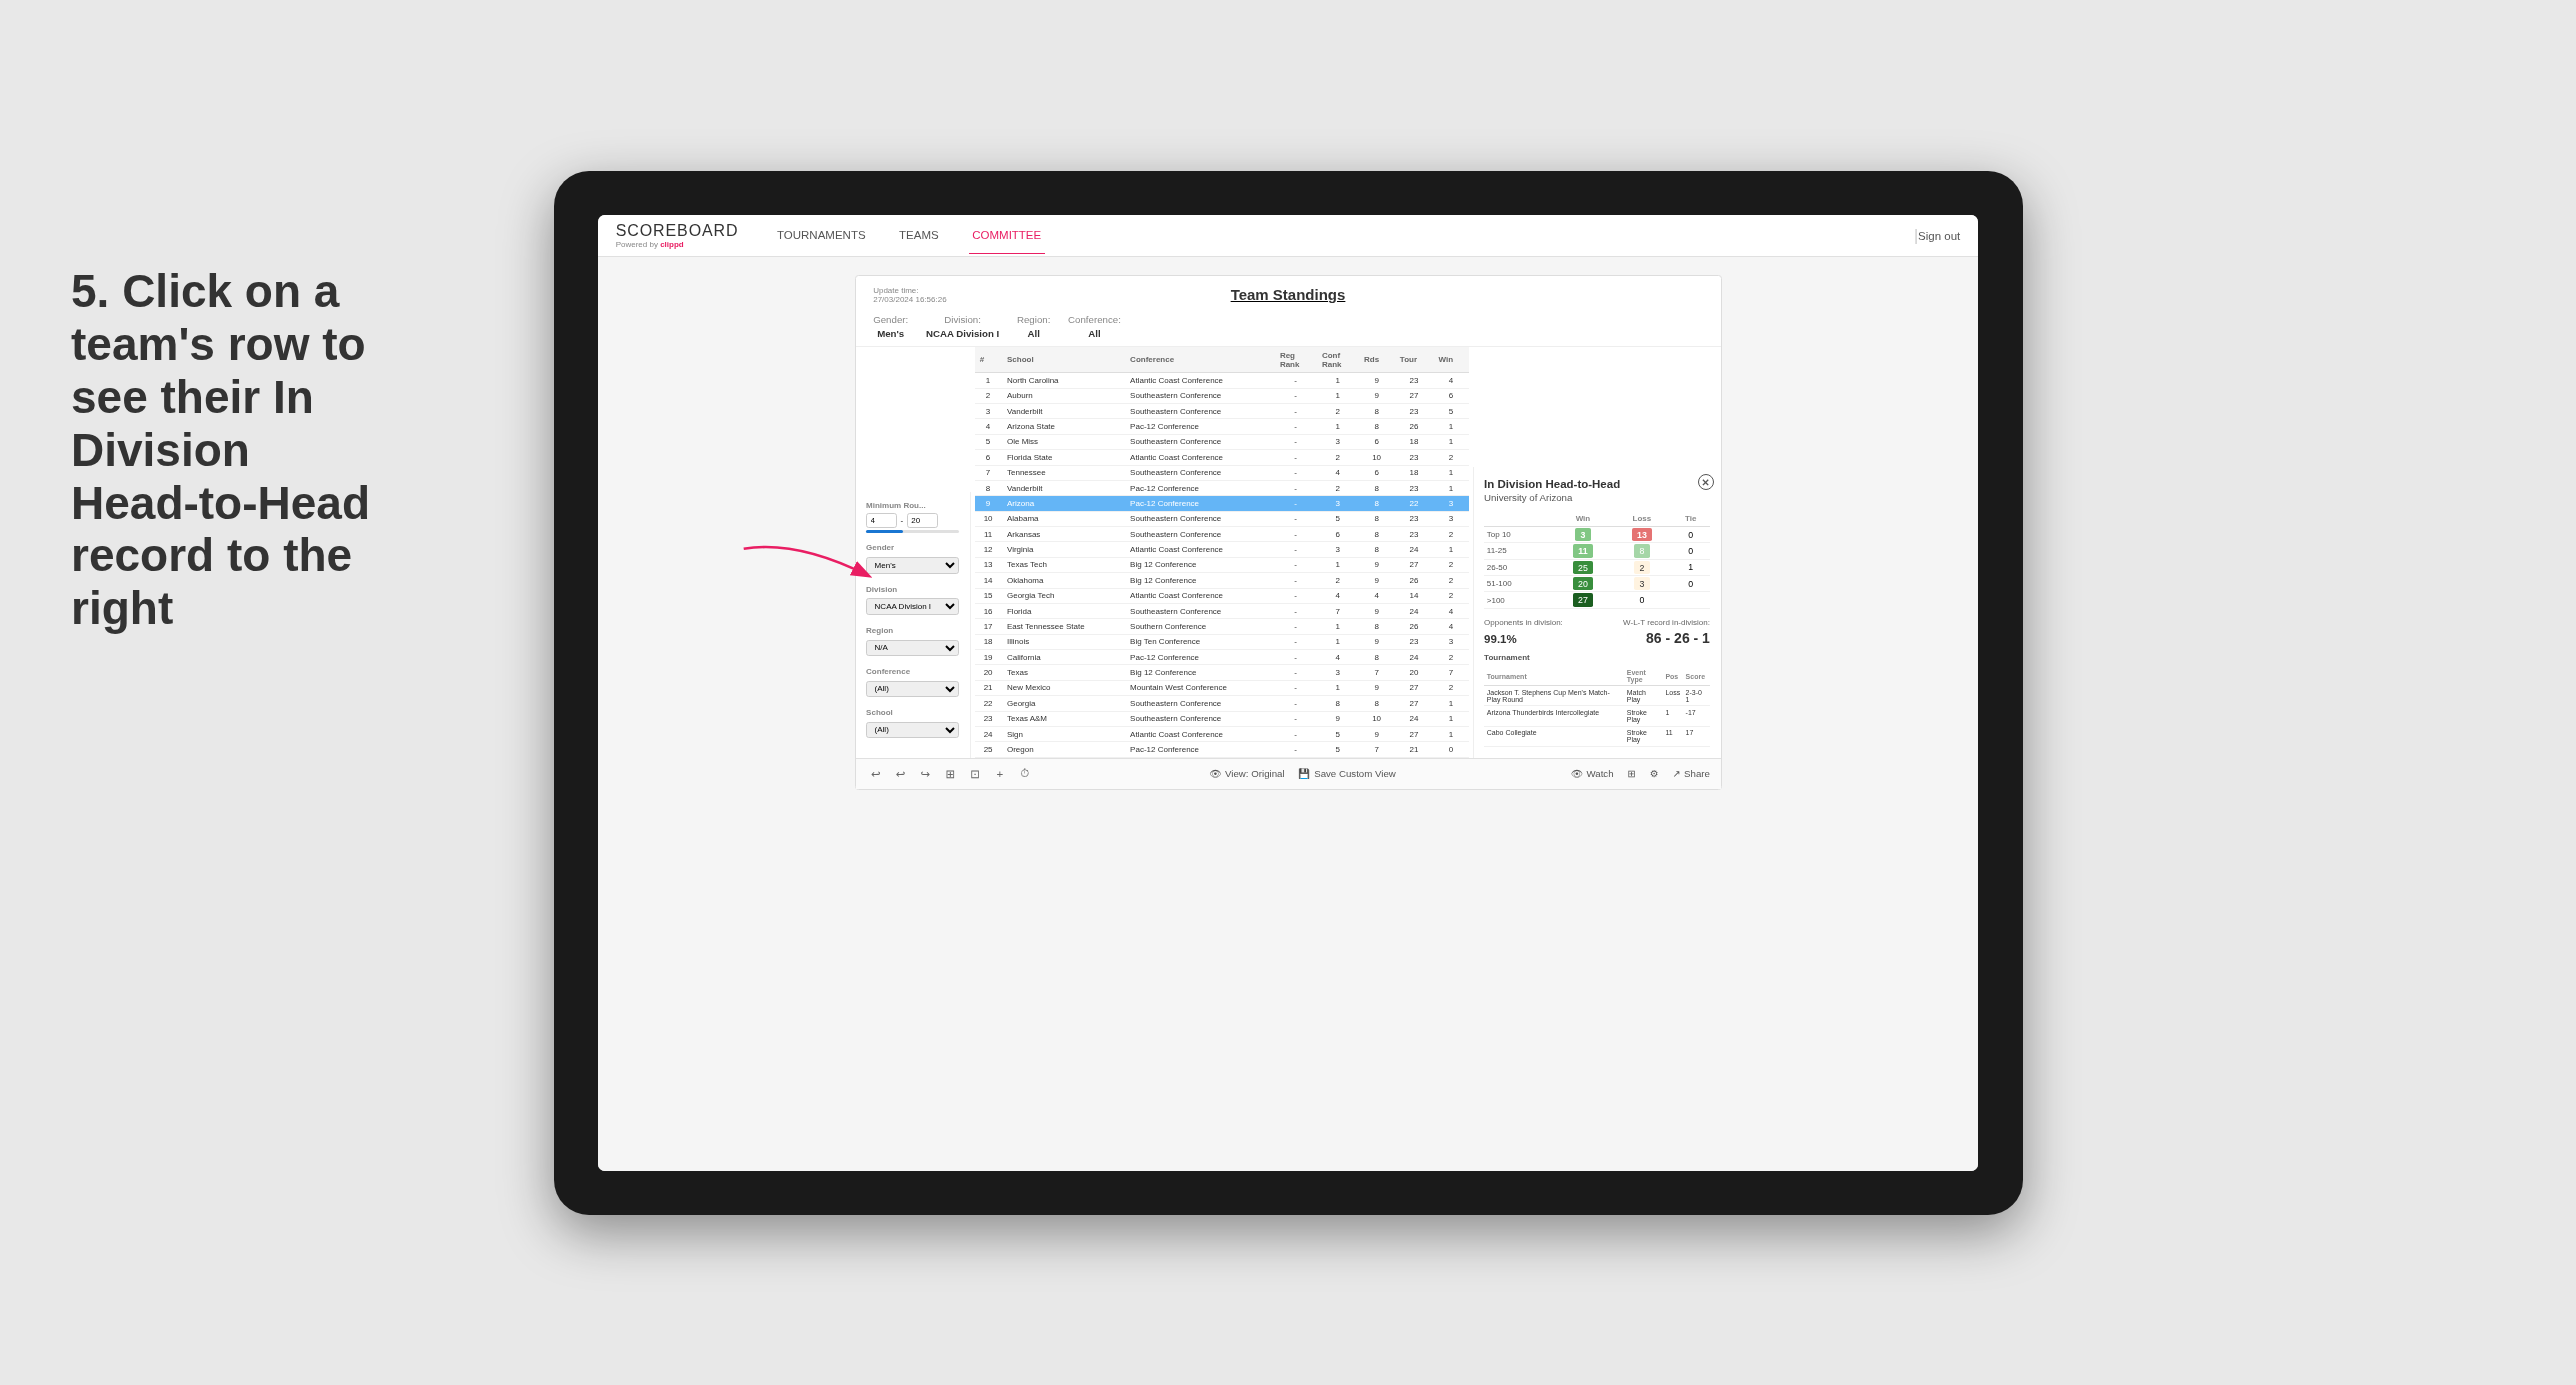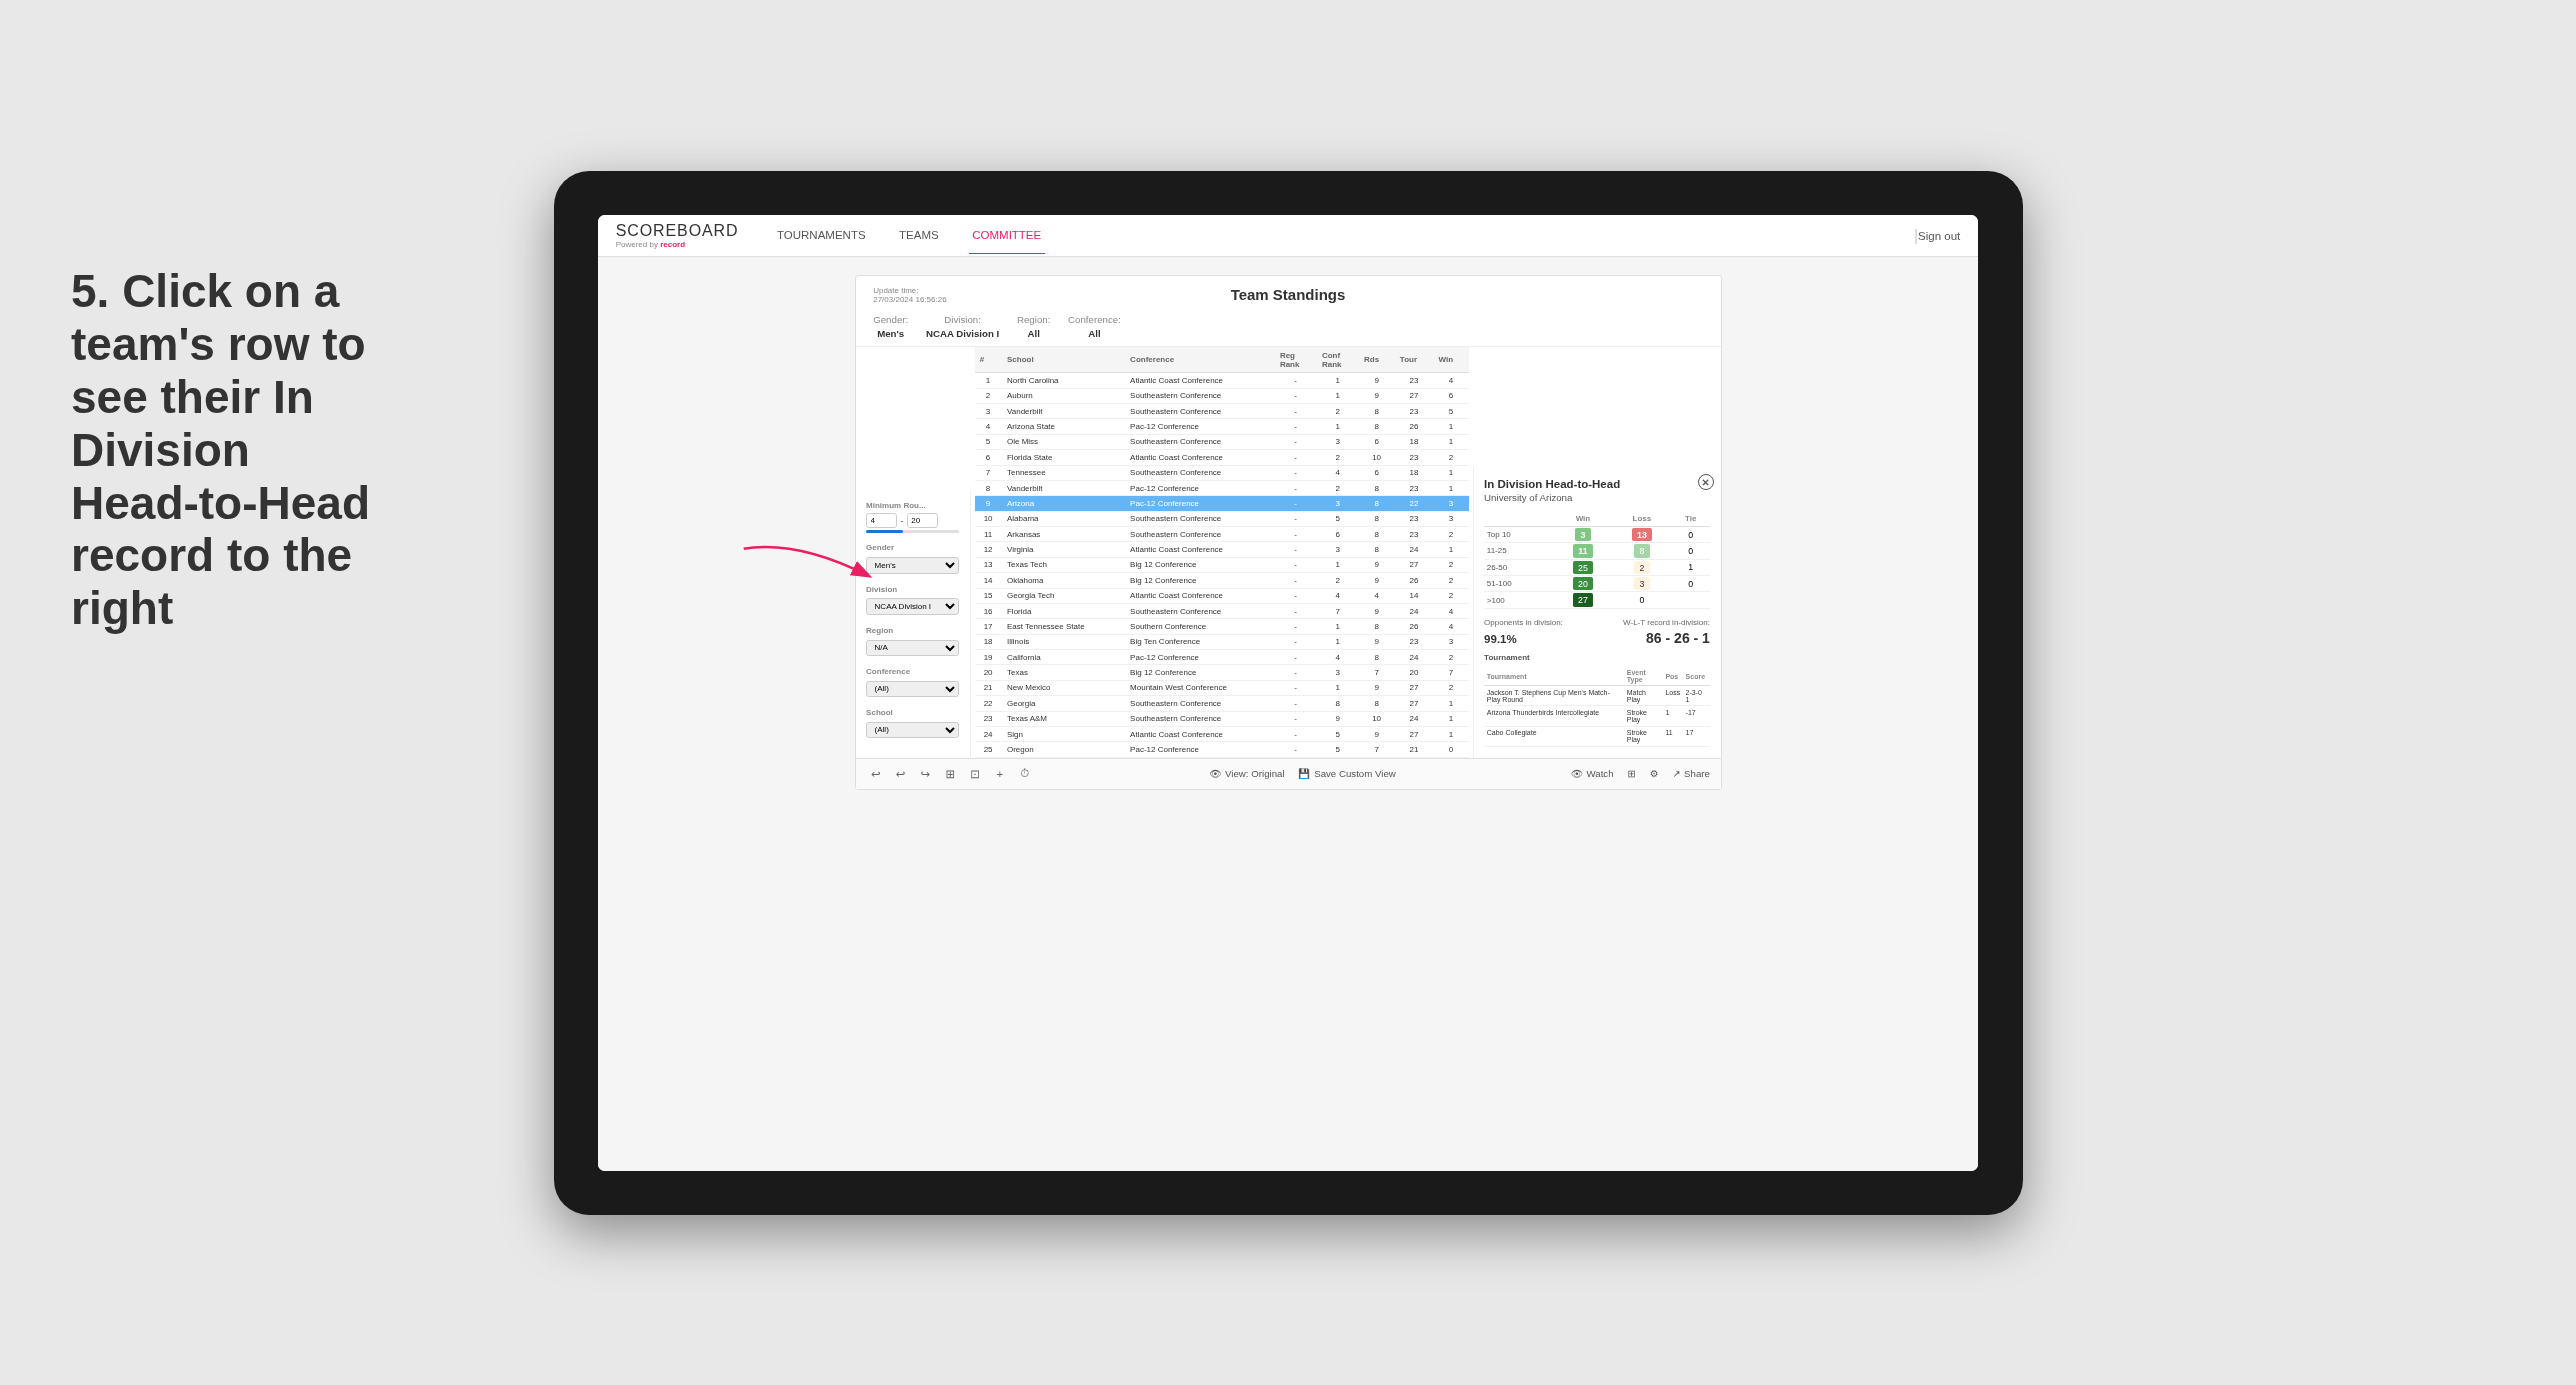--- a/index.html
+++ b/index.html
@@ -147,20 +147,21 @@
       min-height: 496px;
       position: relative;
     }
 
     .panel-header {
       display: flex;
       align-items: center;
       justify-content: center;
       padding: 10.6px 17.7px 7px;
       position: relative;
+      text-decoration: underline;
     }
 
     .panel-title {
       font-size: 15px;
       font-weight: bold;
       color: #333;
     }
 
     .update-time {
       position: absolute;
@@ -509,21 +510,21 @@
 <div class="annotation-text">
   <span>5. Click on a team's row to see their In Division Head-to-Head record to the right</span>
 </div>
 
 <div class="tablet-frame">
   <div class="tablet-screen">
 
     <div class="top-nav">
       <div class="logo-area">
         <span class="logo-text">SCOREBOARD</span>
-        <span class="powered-by">Powered by <span>record</span></span>
+        <span class="powered-by">Powered by <span>clippd</span></span>
       </div>
       <div class="nav-items">
         <a class="nav-item">TOURNAMENTS</a>
         <a class="nav-item">TEAMS</a>
         <a class="nav-item active">COMMITTEE</a>
       </div>
       <div class="divider">|</div>
       <a class="sign-out">Sign out</a>
     </div>
 

